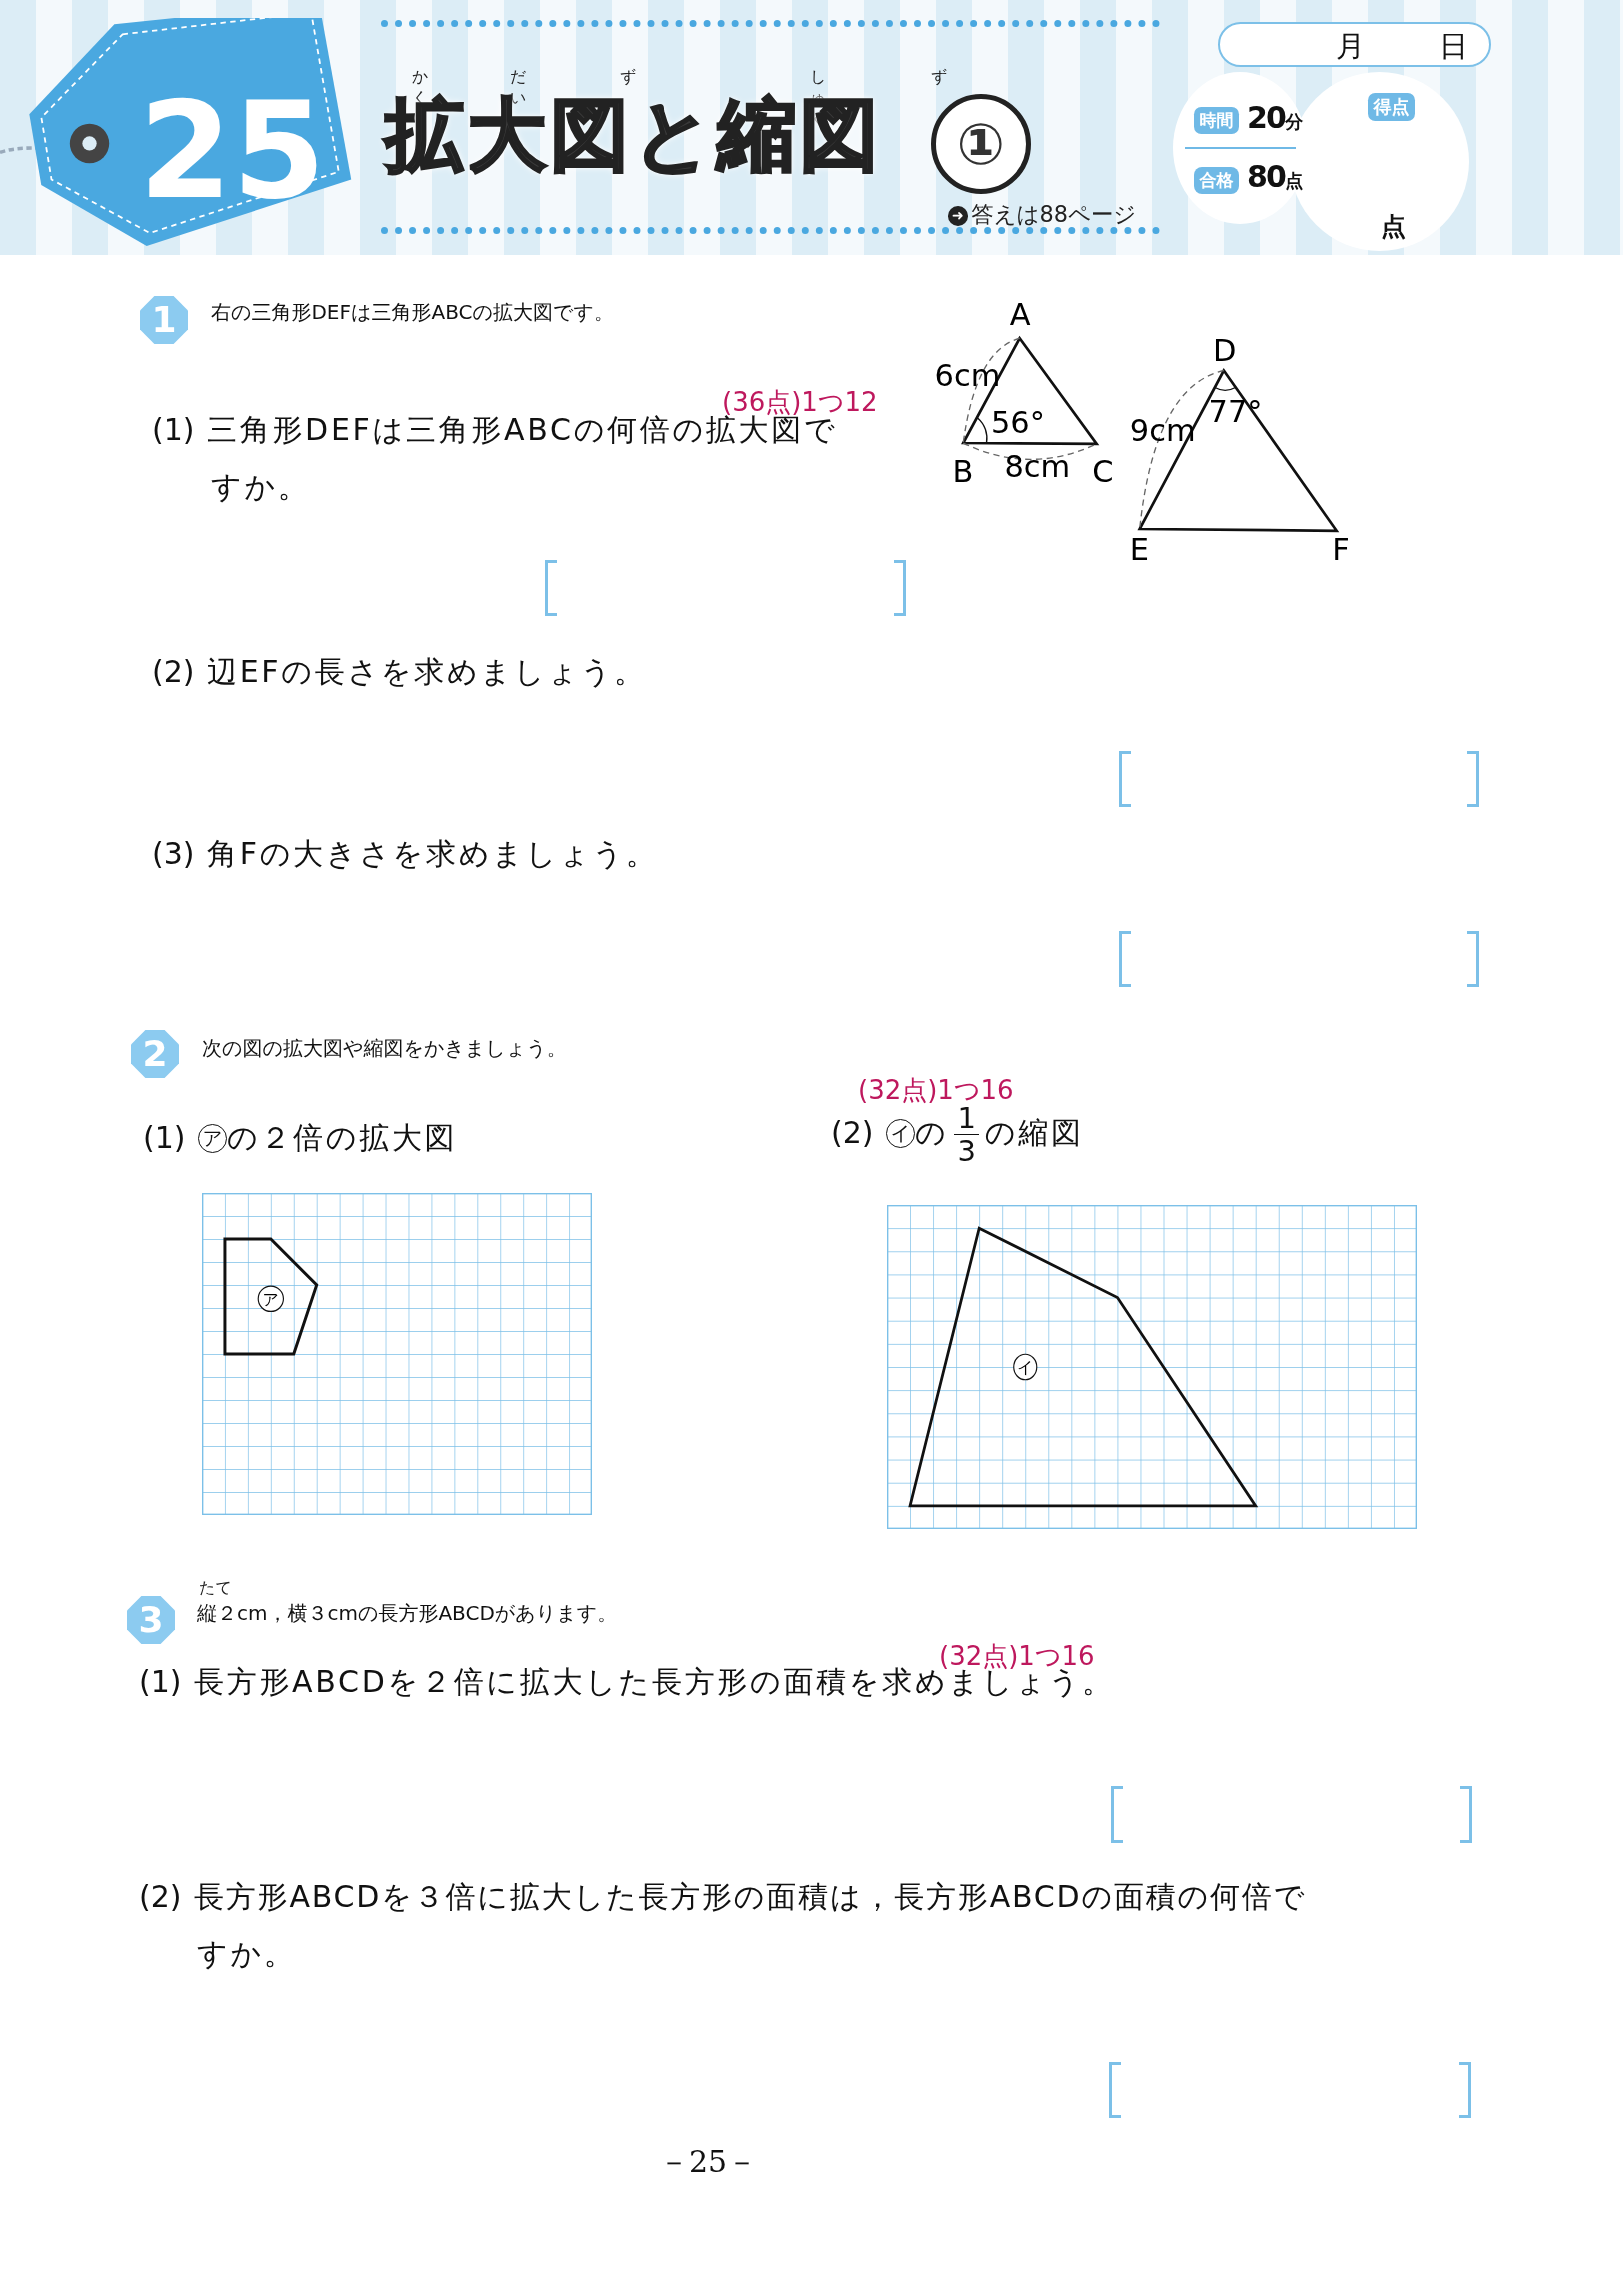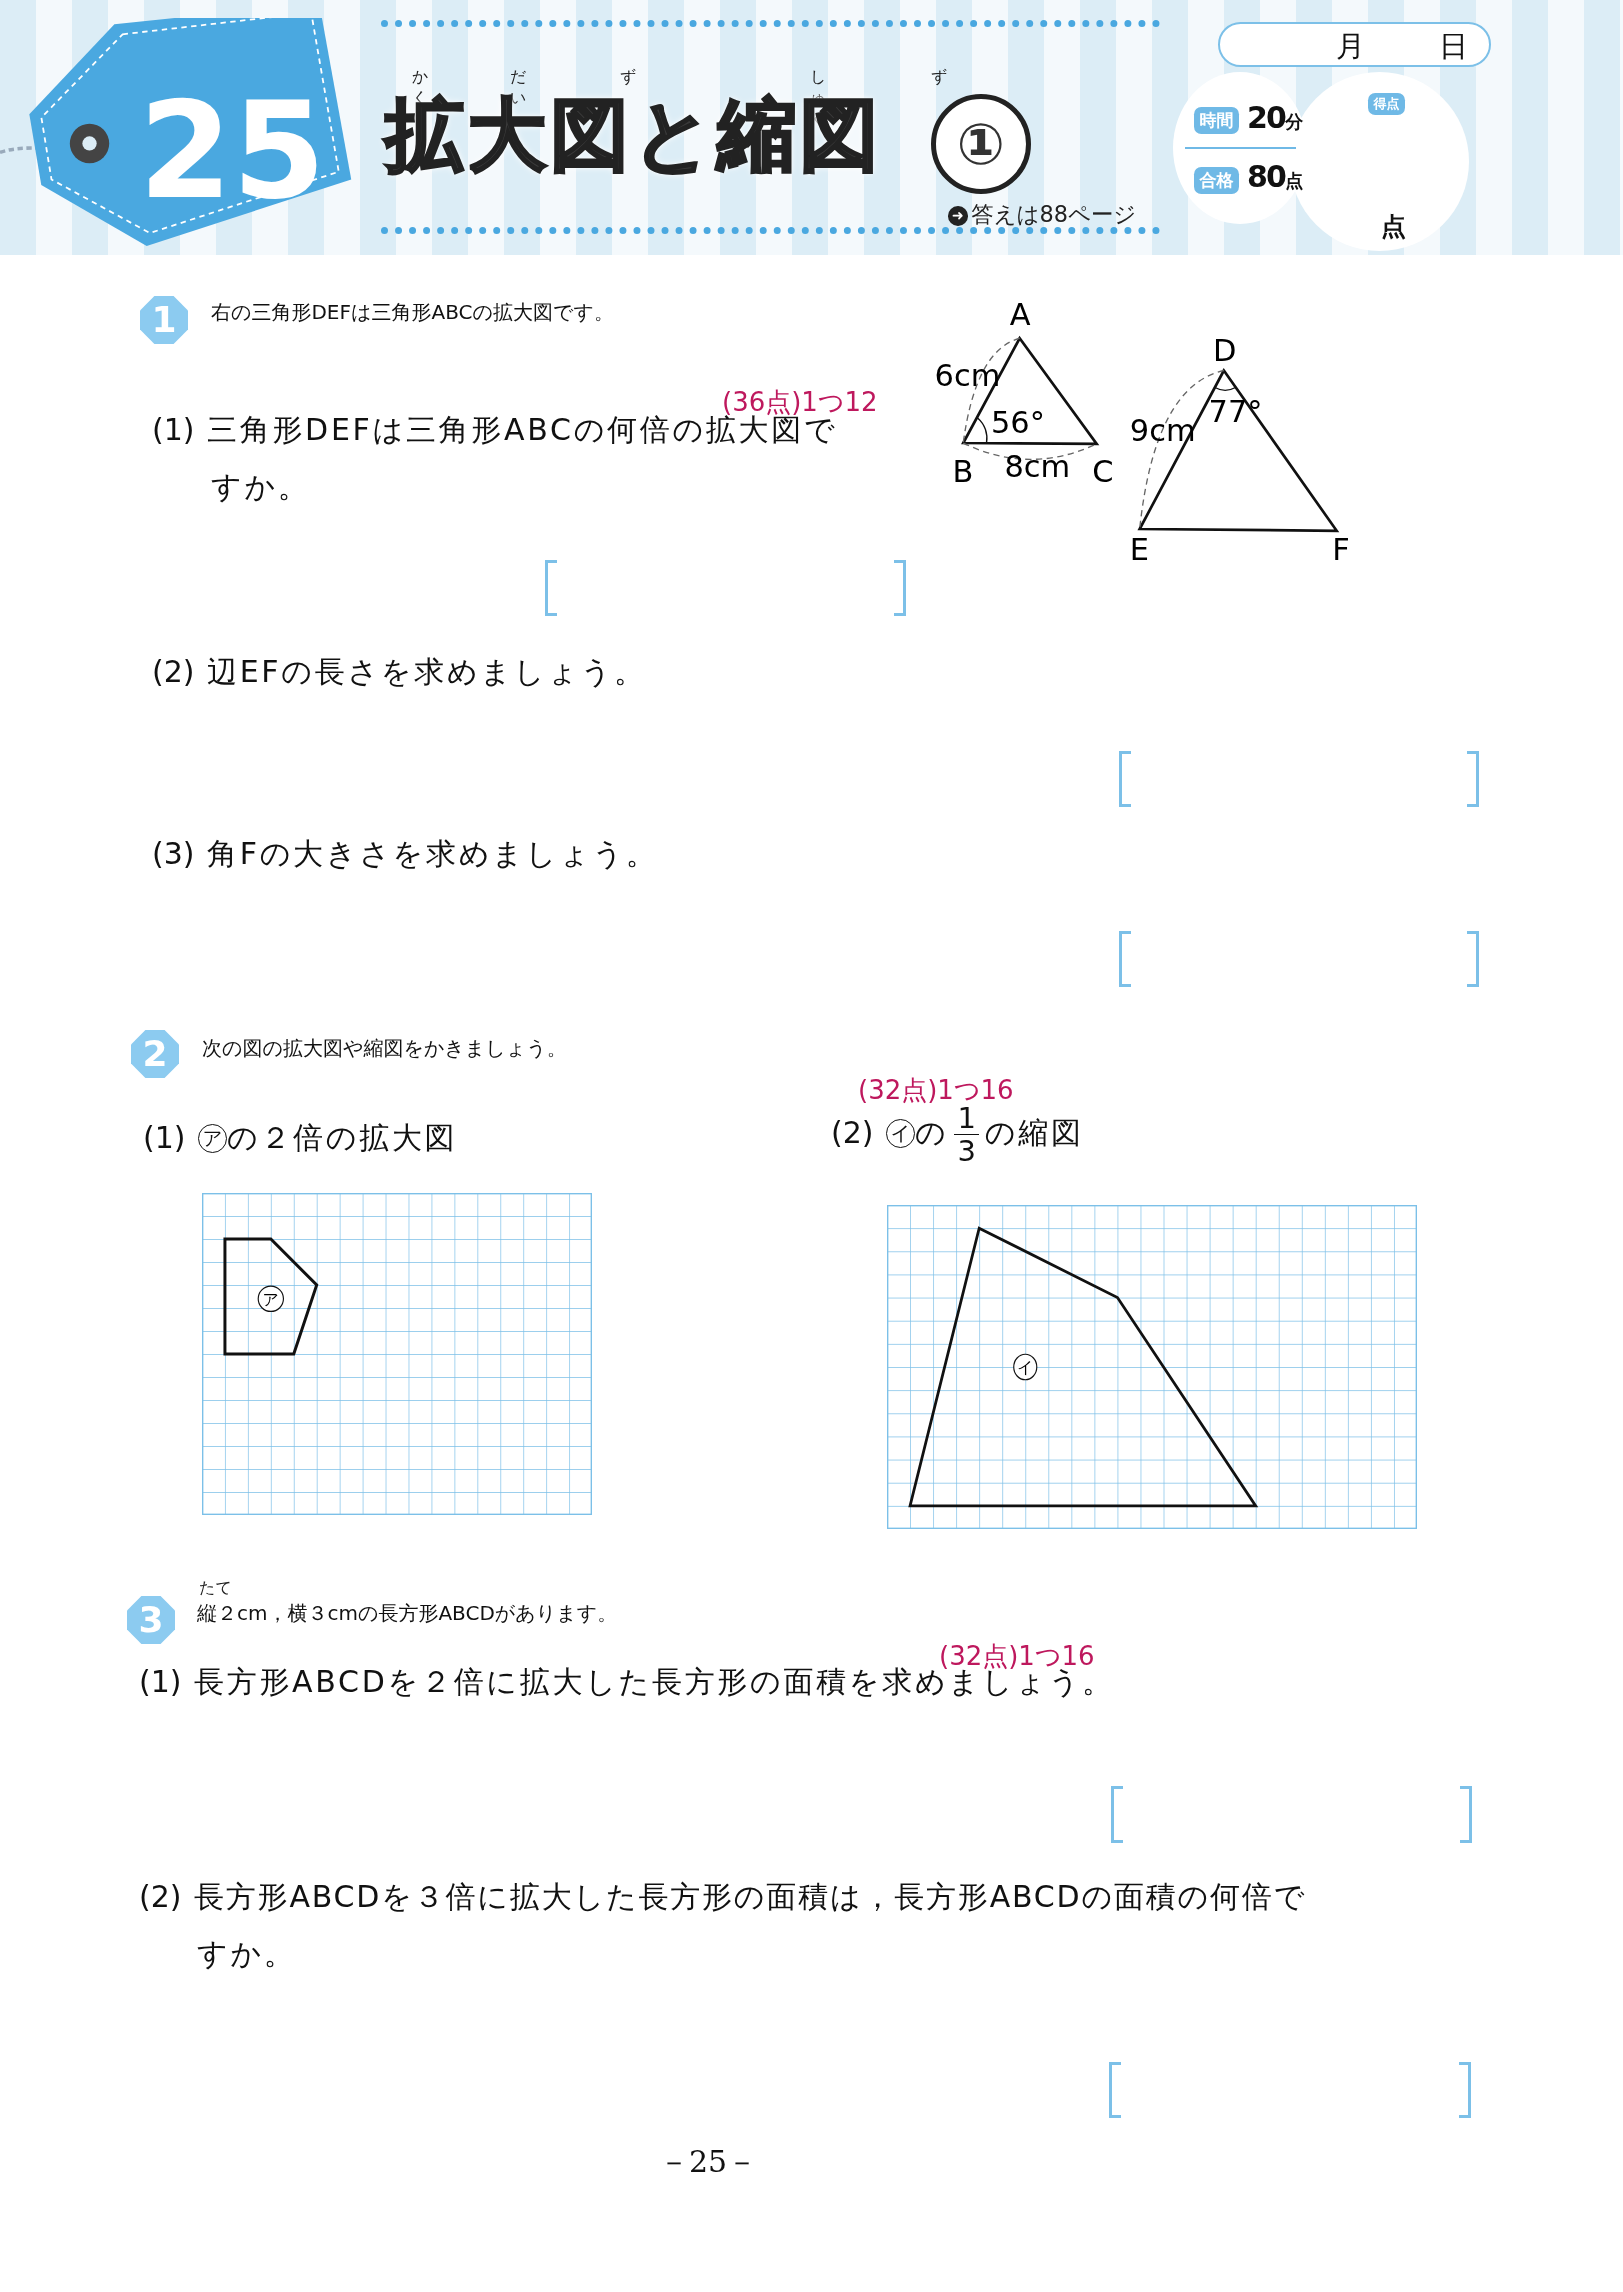--- a/index.html
+++ b/index.html
@@ -81,23 +81,23 @@
   <div class="score-circle"></div>
 
   <div class="date-pill">
     <span style="left:116px;">月</span>
     <span style="left:219px;">日</span>
   </div>
 
   <span class="pill-label" style="left:1194px; top:107px;">時間</span>
   <span class="big-num" style="left:1247px; top:100px;"><span>20</span><span class="unit">分</span></span>
   <div class="info-rule"></div>
-  <span class="pill-label" style="left:1194px; top:167px;">合格</span>
+  <span class="pill-label" style="left:1194px; top:167px;border-radius:8px;">合格</span>
   <span class="big-num" style="left:1247px; top:159px;"><span>80</span><span class="unit">点</span></span>
-  <span class="pill-label" style="left:1368px; top:93px; font-size:13px;">得点</span>
+  <span class="pill-label" style="left:1368px; top:93px; font-size:18px;">得点</span>
   <span class="score-unit">点</span>
 </div>
 
 <div class="badge" style="left:140px; top:296px;">1</div>
 <div class="q-title" style="left:211px; top:299px;">右の三角形DEFは三角形ABCの拡大図です。</div>
 <div class="pts" style="left:722px; top:353px;">(36点)1つ12</div>
 
 <div class="sub" style="left:152px; top:410px;"><span class="num">(1)</span><span>三角形DEFは三角形ABCの何倍の拡大図で</span></div>
 <div class="sub" style="left:211px; top:467px;">すか。</div>
 <div class="bracket" style="left:545px; top:560px; width:361px; height:56px;">

